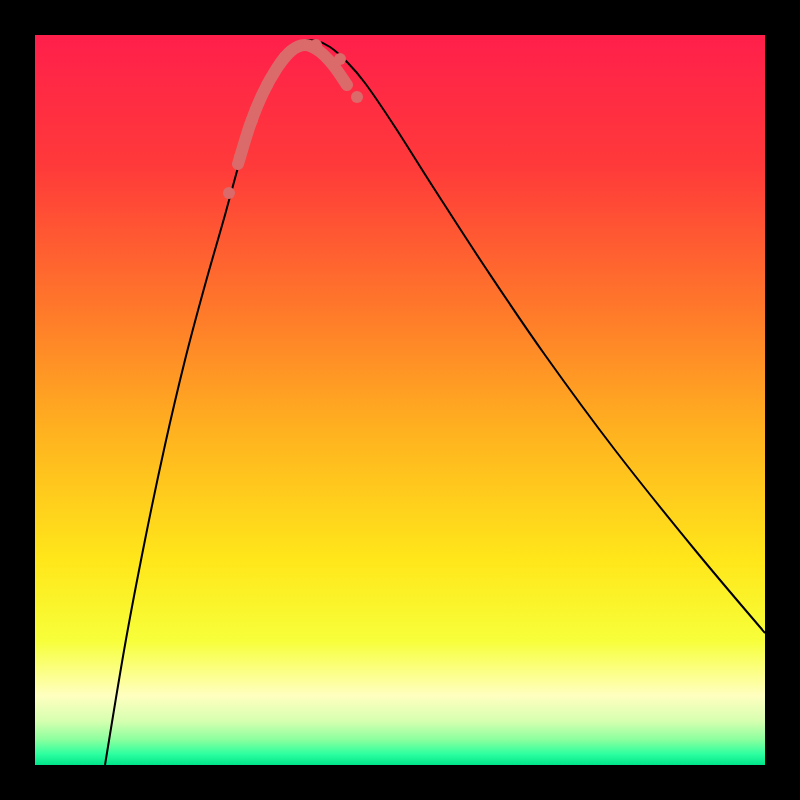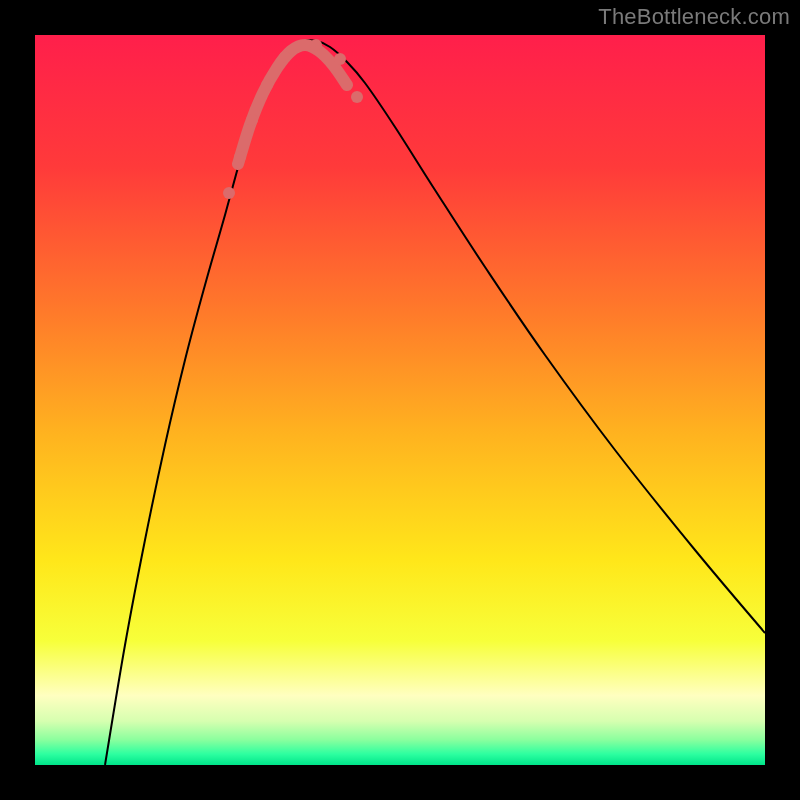--- a/index.html
+++ b/index.html
@@ -39,21 +39,20 @@
   }
   .plot svg {
     display: block;
   }
 </style>
 </head>
 <body>
 
 <div class="frame">
 
-  <div class="watermark">TheBottleneck.com</div>
 
   <div class="plot">
     <svg id="chart-svg" width="730" height="730" viewBox="0 0 730 730">
       <defs>
         <linearGradient id="bg-grad" x1="0" y1="0" x2="0" y2="1">
             <stop offset="0%" stop-color="#ff1f4b"></stop>
             <stop offset="18%" stop-color="#ff3a3a"></stop>
             <stop offset="38%" stop-color="#ff7a2a"></stop>
             <stop offset="55.00000000000001%" stop-color="#ffb41f"></stop>
             <stop offset="72%" stop-color="#ffe71a"></stop>

